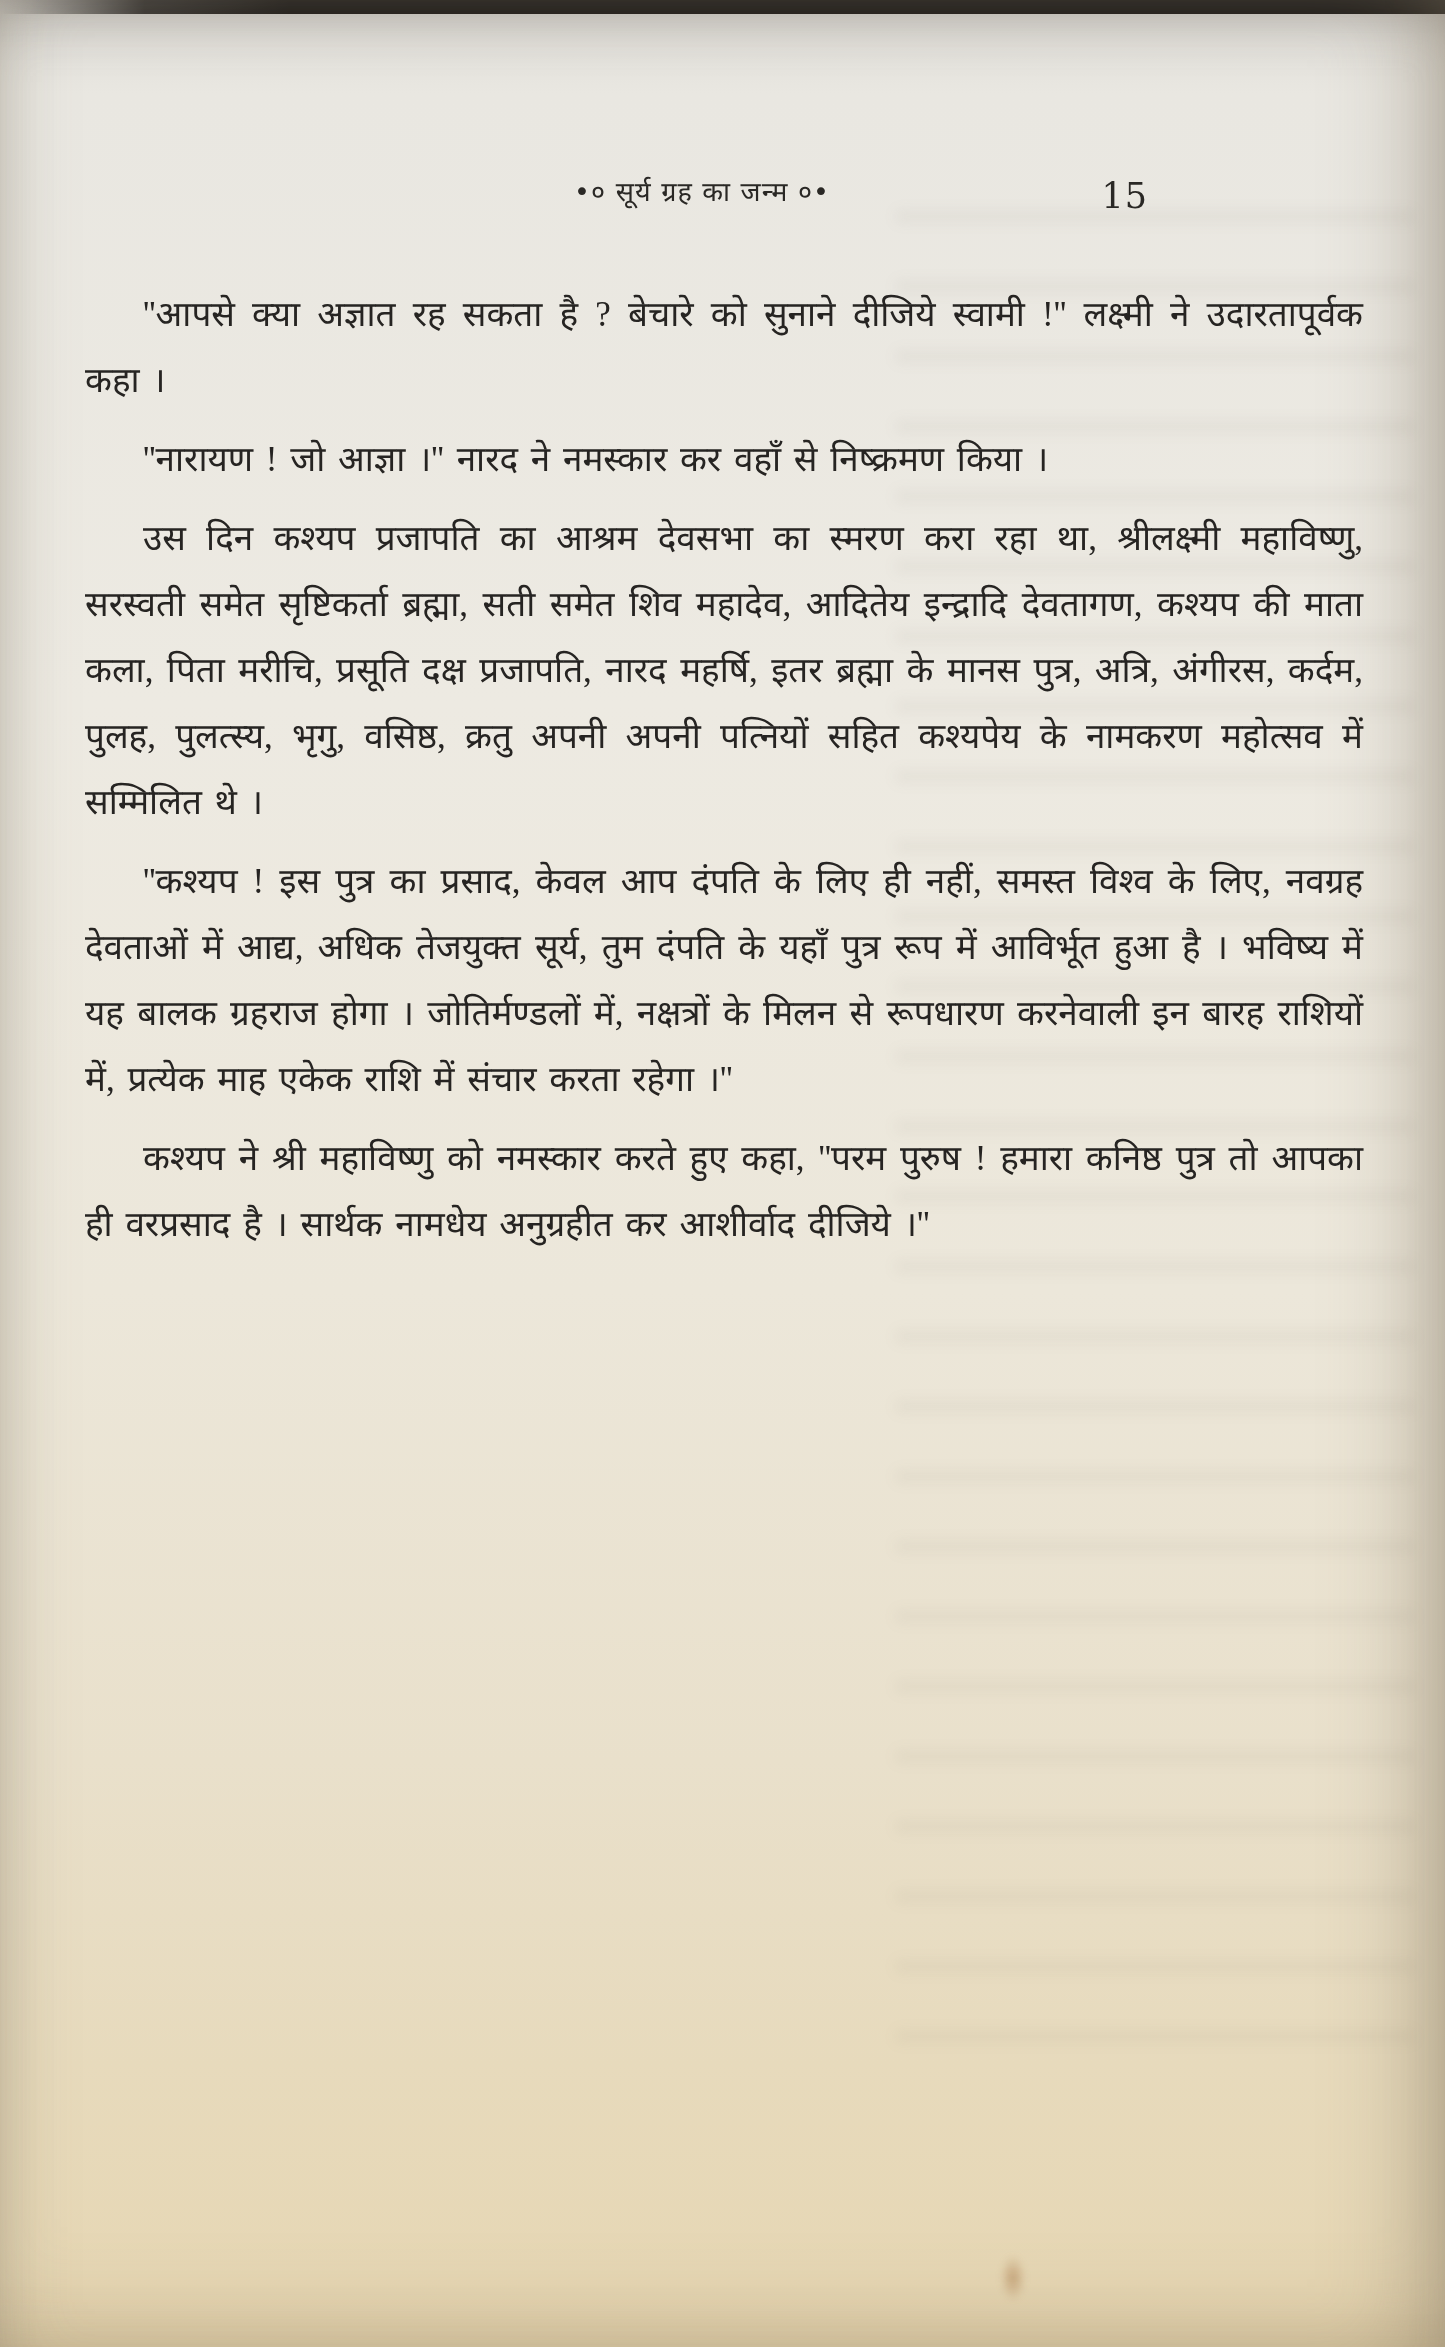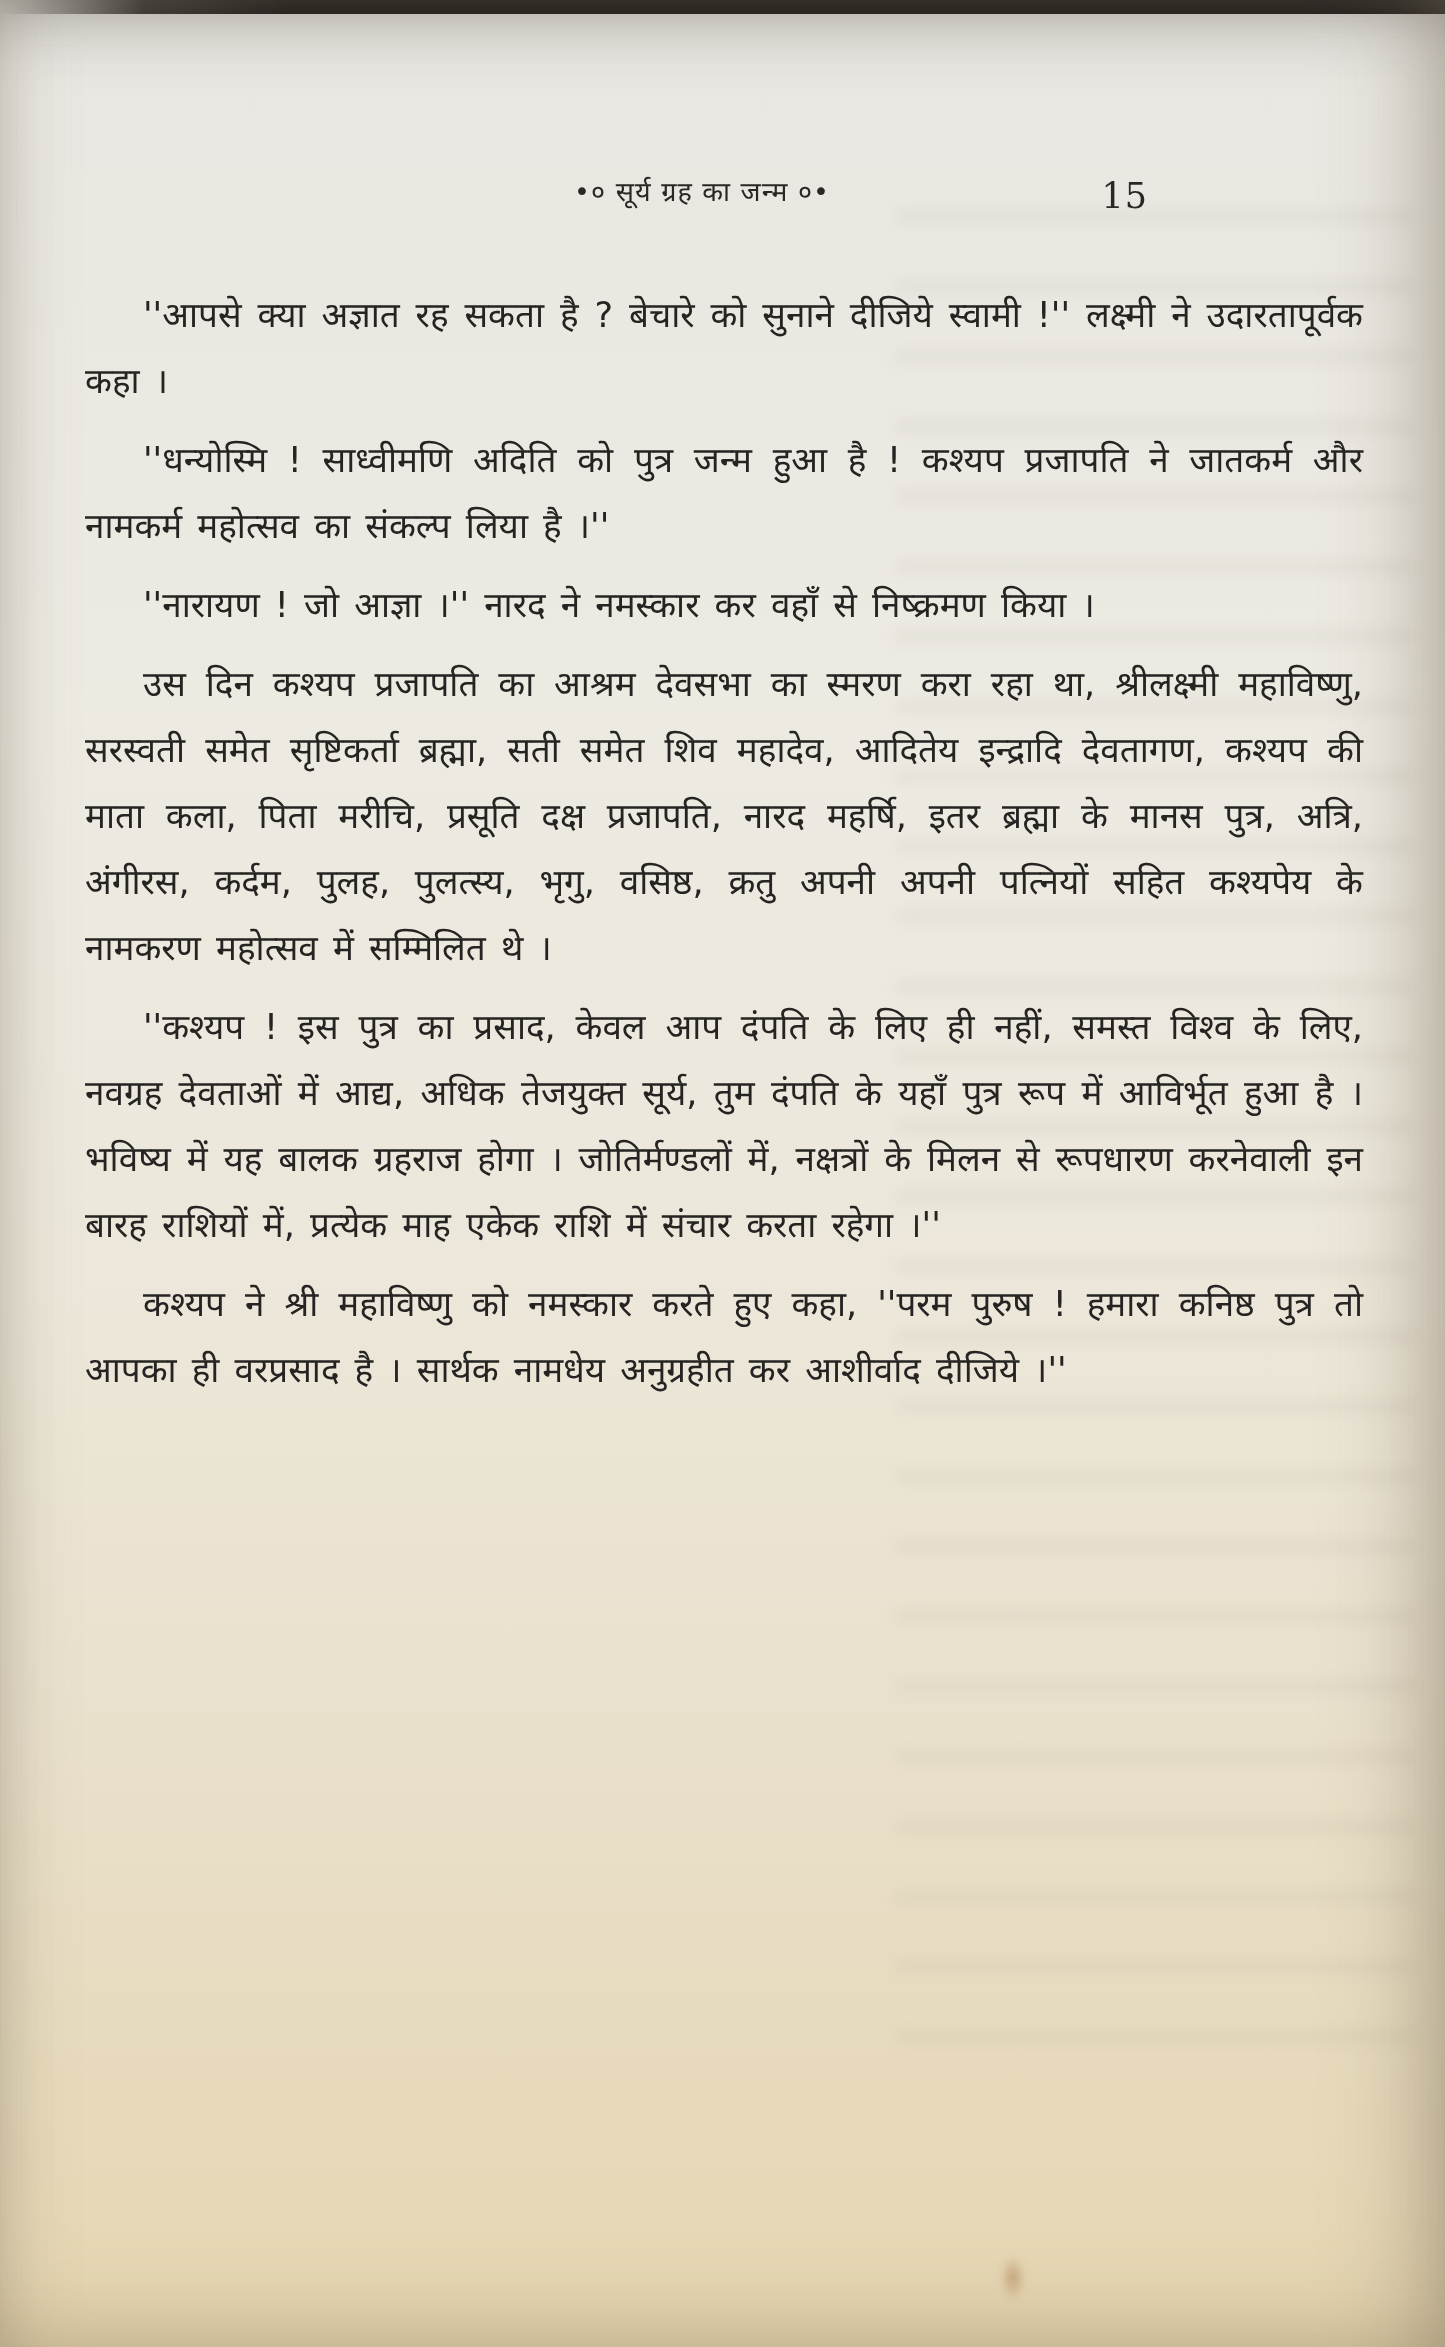--- a/index.html
+++ b/index.html
@@ -97,20 +97,21 @@
     font-family: "DejaVu Serif", serif;
     letter-spacing: 1px;
   }
 
   .text-block {
     position: absolute;
     top: 282px;
     left: 85px;
     width: 1278px;
     color: #262422;
+    font-family: Liberation Serif, serif;
   }
   .text-block p {
     margin: 0 0 13px 0;
     font-size: 35px;
     line-height: 66px;
     text-align: justify;
     text-indent: 58px;
     word-spacing: 4px;
   }
   
@@ -121,21 +122,20 @@
 <div class="scan-top-edge"></div>
 <div class="bleed-through"></div>
 
 <div class="running-header">
   <div class="running-title">•० सूर्य ग्रह का जन्म ०•</div>
   <div class="page-number">15</div>
 </div>
 
 <div class="text-block">
   <p>''आपसे क्या अज्ञात रह सकता है ? बेचारे को सुनाने दीजिये स्वामी !'' लक्ष्मी ने उदारतापूर्वक कहा ।</p>
-  <p>''धन्योस्मि ! साध्वीमणि अदिति को पुत्र जन्म हुआ है ! कश्यप प्रजापति ने जातकर्म और नामकर्म महोत्सव का संकल्प लिया है ।''</p>
   <p>''नारायण ! जो आज्ञा ।'' नारद ने नमस्कार कर वहाँ से निष्क्रमण किया ।</p>
   <p>उस दिन कश्यप प्रजापति का आश्रम देवसभा का स्मरण करा रहा था, श्रीलक्ष्मी महाविष्णु, सरस्वती समेत सृष्टिकर्ता ब्रह्मा, सती समेत शिव महादेव, आदितेय इन्द्रादि देवतागण, कश्यप की माता कला, पिता मरीचि, प्रसूति दक्ष प्रजापति, नारद महर्षि, इतर ब्रह्मा के मानस पुत्र, अत्रि, अंगीरस, कर्दम, पुलह, पुलत्स्य, भृगु, वसिष्ठ, क्रतु अपनी अपनी पत्नियों सहित कश्यपेय के नामकरण महोत्सव में सम्मिलित थे ।</p>
   <p>''कश्यप ! इस पुत्र का प्रसाद, केवल आप दंपति के लिए ही नहीं, समस्त विश्व के लिए, नवग्रह देवताओं में आद्य, अधिक तेजयुक्त सूर्य, तुम दंपति के यहाँ पुत्र रूप में आविर्भूत हुआ है । भविष्य में यह बालक ग्रहराज होगा । जोतिर्मण्डलों में, नक्षत्रों के मिलन से रूपधारण करनेवाली इन बारह राशियों में, प्रत्येक माह एकेक राशि में संचार करता रहेगा ।''</p>
   <p>कश्यप ने श्री महाविष्णु को नमस्कार करते हुए कहा, ''परम पुरुष ! हमारा कनिष्ठ पुत्र तो आपका ही वरप्रसाद है । सार्थक नामधेय अनुग्रहीत कर आशीर्वाद दीजिये ।''</p>
 </div>
 
 <div class="page-smudge"></div>
 <div class="page-vignette"></div>
 
 </body></html>

